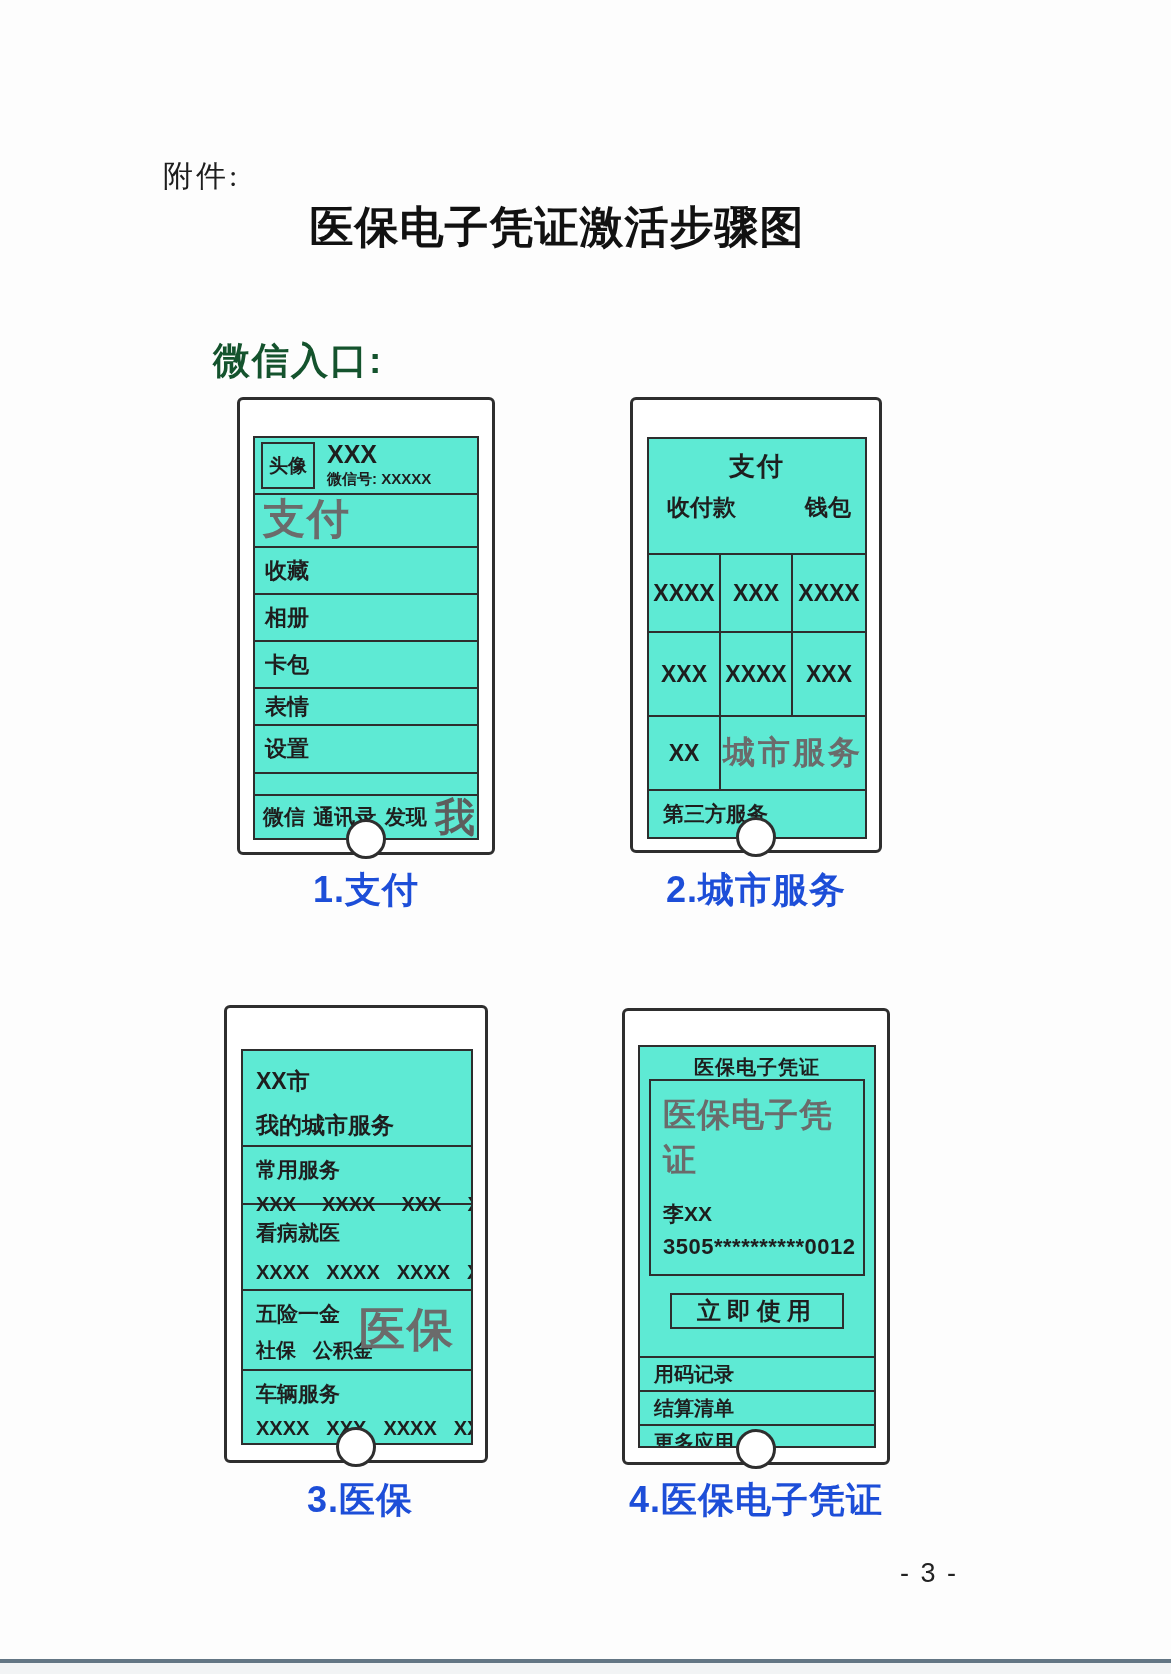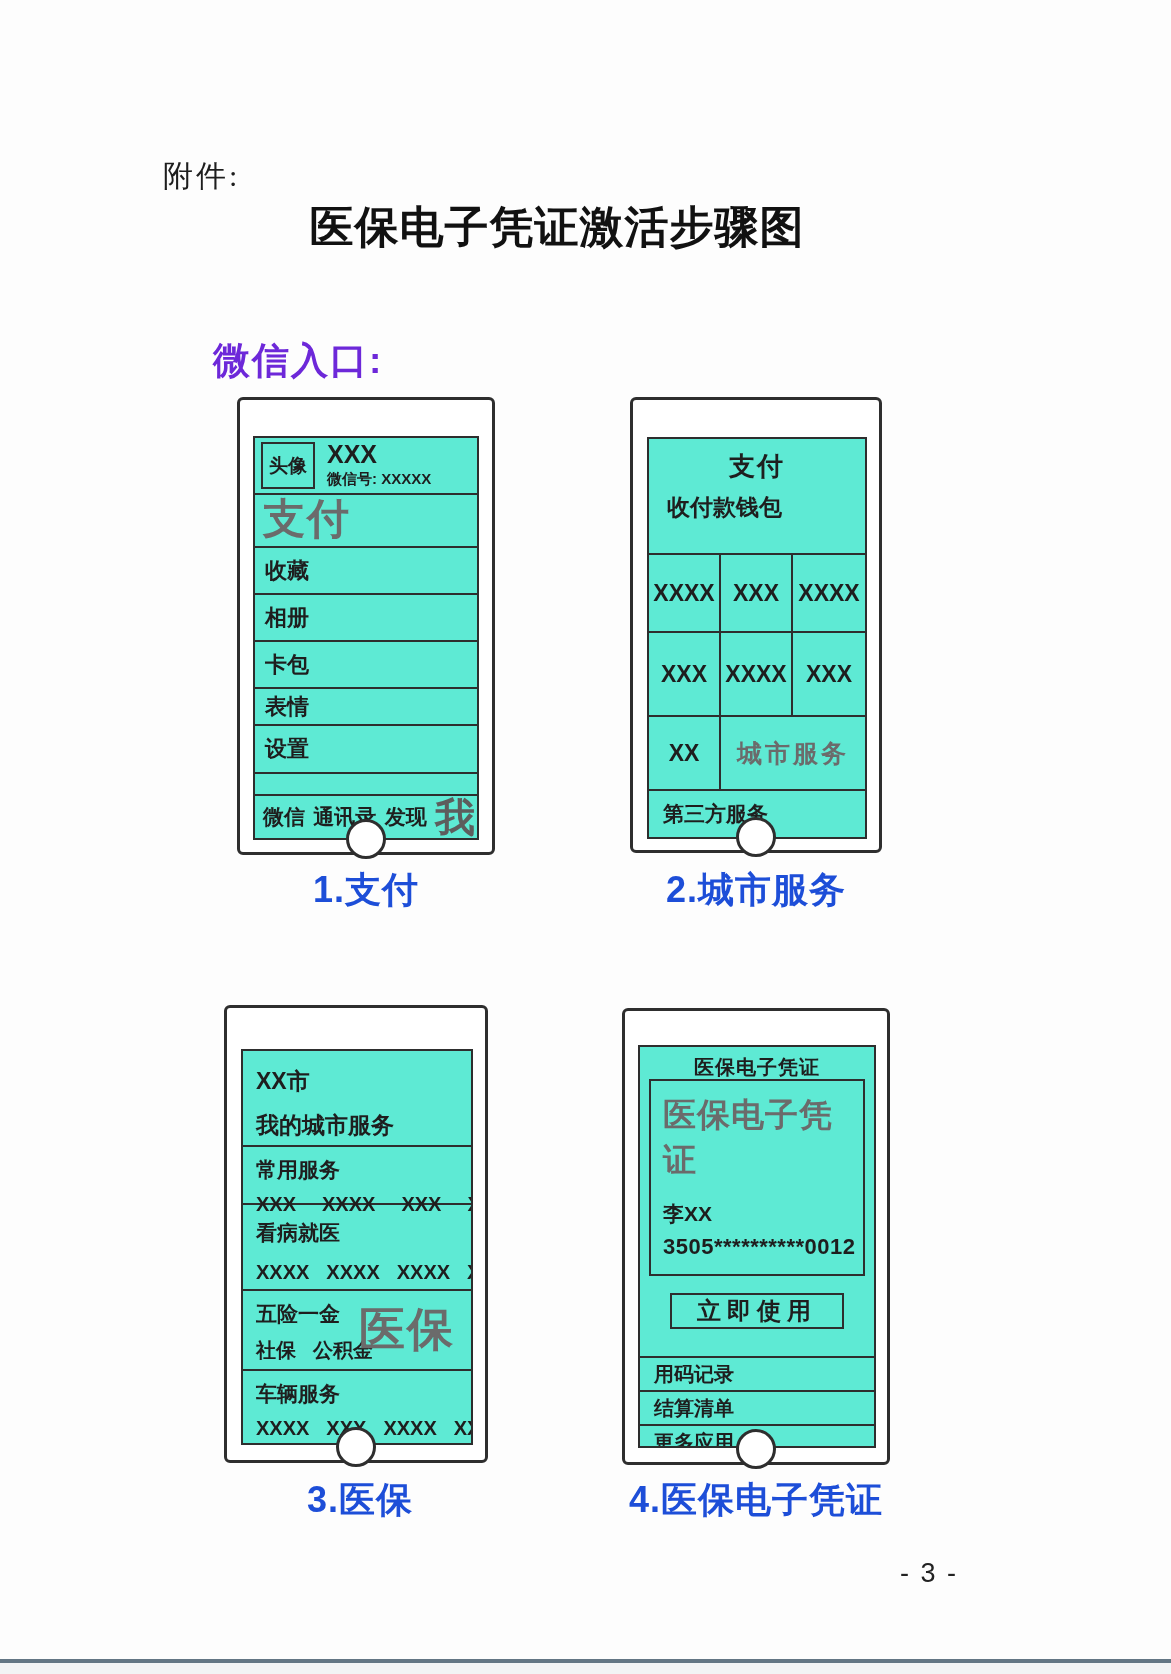--- a/index.html
+++ b/index.html
@@ -24,21 +24,21 @@
   .doc-title {
     position: absolute; left: 0; top: 198px; width: 1114px;
     text-align: center;
     font-size: 44px; font-weight: 900; letter-spacing: 1px;
     font-family: "Liberation Serif", serif;
     color: #111;
   }
   .entry-heading {
     position: absolute; left: 213px; top: 336px;
     font-size: 37px; font-weight: 900; letter-spacing: 2px;
-    color: #6d28d9;
+    color: #14532d;
   }
   .page-number {
     position: absolute; left: 900px; top: 1558px;
     font-size: 27px; letter-spacing: 2px; color: #222;
   }
   .scan-edge {
     position: absolute; left: 0; top: 1659px; width: 100%; height: 4px;
     background: #637684;
   }
   .scan-edge2 {
@@ -109,38 +109,38 @@
   }
   .p1-nav .me {
     font-size: 40px; color: #5d5d5d; line-height: 40px; font-weight: bold;
   }
 
   
   #phone2 { left: 630px; top: 397px; width: 252px; height: 456px; }
   #phone2 .screen { left: 14px; top: 14px; width: 220px; height: 402px; }
   .p2-title { height: 44px; text-align: center; font-size: 26px; font-weight: bold; padding-top: 10px; letter-spacing: 2px; }
   .p2-subrow {
-    height: 48px; display: flex; align-items: center;
+    height: 48px; display: flex; justify-content: space-between; align-items: center;
     padding: 0 14px 0 18px; font-size: 23px; font-weight: bold;
   }
   .p2-gap { height: 22px; }
   .p2-grid {
     display: grid; grid-template-columns: 1fr 1fr 1fr;
     grid-template-rows: 78px 84px 74px;
     border-top: 2px solid #2e2e2e;
   }
   .p2-cell {
     display: flex; align-items: center; justify-content: center;
     font-size: 23px; font-weight: bold;
     border-bottom: 2px solid #2e2e2e;
   }
   .p2-cell.br { border-right: 2px solid #2e2e2e; }
   .p2-merged {
     grid-column: 2 / 4;
-    font-size: 25px; color: #6b6b6b; letter-spacing: 3px;
+    font-size: 32px; color: #6b6b6b; letter-spacing: 3px;
   }
   .p2-footer { flex: 1; display: flex; align-items: center; padding-left: 14px; font-size: 21px; font-weight: bold; }
 
   
   #phone3 { left: 224px; top: 1005px; width: 264px; height: 458px; }
   #phone3 .screen { left: 14px; top: 18px; width: 232px; height: 396px; }
   .p3-head { height: 96px; border-bottom: 2px solid #2e2e2e; padding: 15px 0 0 13px; }
   .p3-city { font-size: 23px; font-weight: bold; }
   .p3-sub { font-size: 23px; font-weight: bold; margin-top: 13px; }
   .p3-sec { border-bottom: 2px solid #2e2e2e; padding: 9px 0 0 13px; position: relative; }

